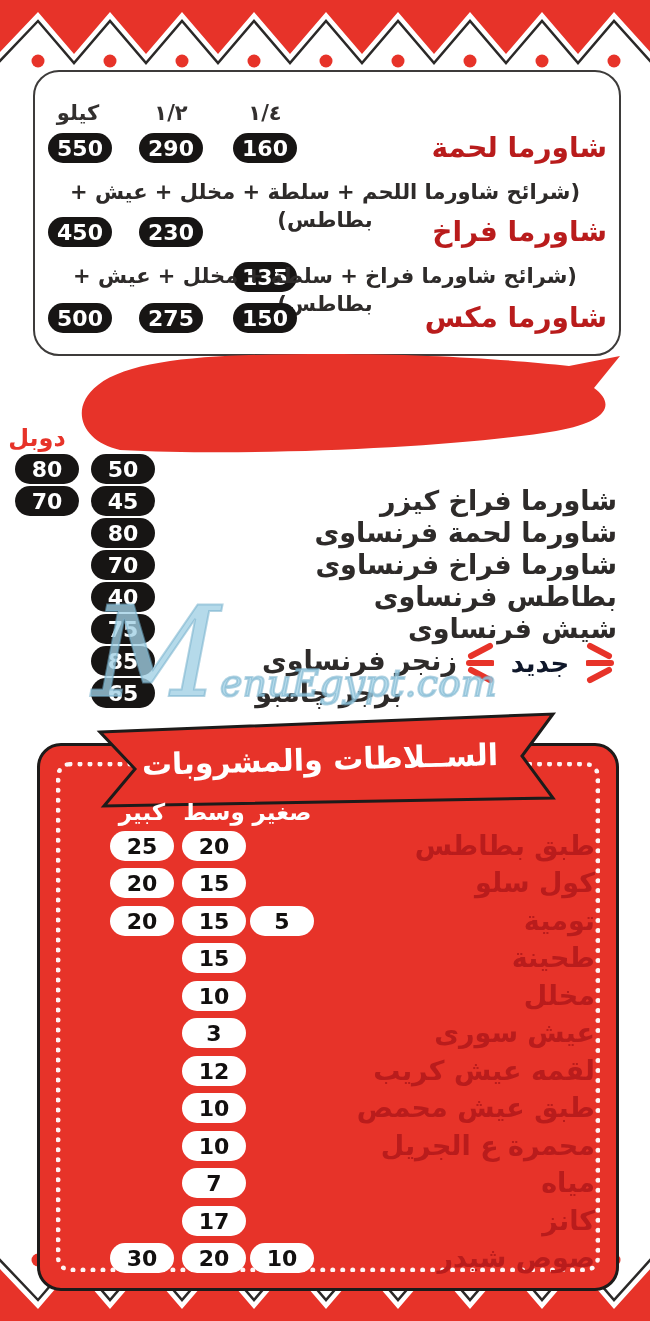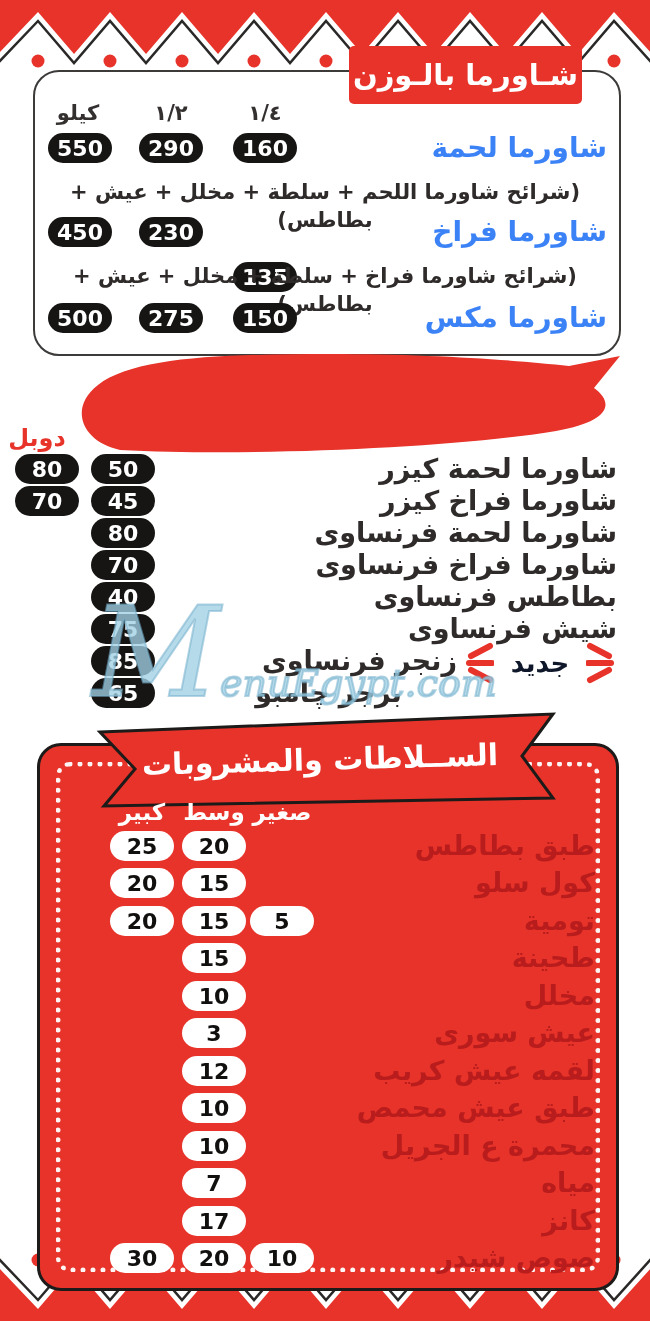--- a/index.html
+++ b/index.html
@@ -13,21 +13,21 @@
           background:#fff;border:2.5px solid #3d3b3a;border-radius:26px;z-index:2;}
   .w-title{position:absolute;left:349px;top:46px;width:233px;height:58px;background:#e73329;
            border-radius:5px;display:flex;align-items:center;justify-content:center;
            color:#fff;font-weight:bold;font-size:29px;z-index:3;}
   .colhead{position:absolute;height:26px;line-height:26px;text-align:center;
            color:#33302f;font-weight:bold;font-size:21px;z-index:3;}
   .pill{position:absolute;width:64px;height:30px;border-radius:16px;display:flex;
         align-items:center;justify-content:center;font-weight:bold;font-size:22px;z-index:3;}
   .dark{background:#171514;color:#fff;}
   .light{background:#fff;color:#12100f;}
-  .wname{position:absolute;right:43px;height:36px;line-height:36px;color:#3b82f6;
+  .wname{position:absolute;right:43px;height:36px;line-height:36px;color:#b91c1c;
          font-weight:bold;font-size:28px;z-index:3;direction:rtl;}
   .wdesc{position:absolute;left:36px;width:578px;height:28px;line-height:28px;text-align:center;
          color:#2e2b2a;font-weight:bold;font-size:21px;z-index:3;direction:rtl;}
 
   
   .fino-title{position:absolute;left:145px;top:382px;width:440px;height:44px;display:flex;
               align-items:center;justify-content:center;color:#fff;font-weight:bold;
               font-size:31px;z-index:3;direction:rtl;}
   .dobl{position:absolute;left:4px;top:424px;width:66px;height:28px;line-height:28px;
         text-align:center;color:#e73329;font-weight:bold;font-size:24px;z-index:3;}
@@ -90,21 +90,20 @@
       <circle cx="254" cy="61" r="6.5"></circle>
         <circle cx="326" cy="61" r="6.5"></circle>
         <circle cx="398" cy="61" r="6.5"></circle>
       <circle cx="470" cy="61" r="6.5"></circle>
         <circle cx="542" cy="61" r="6.5"></circle>
         <circle cx="614" cy="61" r="6.5"></circle>
     </g>
   </svg>
 
   <div class="plaque"></div>
-  <div class="w-title" dir="rtl">شـاورما بالـوزن</div>
   <div class="colhead" style="left:235px;width:60px;top:100px" dir="rtl">١/٤</div>
   <div class="colhead" style="left:141px;width:60px;top:100px" dir="rtl">١/٢</div>
   <div class="colhead" style="left:48px;width:60px;top:100px" dir="rtl">كيلو</div>
 
   <svg class="abs" style="left:62px;top:354px;z-index:2" width="576" height="104" viewBox="0 0 576 104">
     <path fill="#e73329" d="M58,96 C20,88 6,54 36,31 C72,3 160,0 268,0
       C368,0 452,6 507,12 L558,2 L532,34 C554,50 546,68 494,77
       C398,93 198,103 58,96 Z"></path>
   </svg>
   <div class="dobl">دوبل</div>
@@ -147,21 +146,20 @@
     <div class="wdesc" dir="rtl" style="top: 178px;">(شرائح شاورما اللحم + سلطة + مخلل + عيش + بطاطس)</div>
     <div class="wname" dir="rtl" style="top: 214px;">شاورما فراخ</div>
     <div class="pill dark" style="left: 233px; top: 217px; margin-top: 45px;">135</div>
     <div class="pill dark" style="left: 139px; top: 217px;">230</div>
     <div class="pill dark" style="left: 48px; top: 217px;">450</div>
     <div class="wdesc" dir="rtl" style="top: 262px;">(شرائح شاورما فراخ + سلطة + مخلل + عيش + بطاطس)</div>
     <div class="wname" dir="rtl" style="top: 300px;">شاورما مكس</div>
     <div class="pill dark" style="left: 233px; top: 303px;">150</div>
     <div class="pill dark" style="left: 139px; top: 303px;">275</div>
     <div class="pill dark" style="left: 48px; top: 303px;">500</div>
-    <div class="fname" style="top: 452px; right: 33px;">شاورما لحمة كيزر</div>
     <div class="pill dark" style="left: 91px; top: 454px;">50</div>
     <div class="pill dark" style="left: 15px; top: 454px;">80</div>
     <div class="fname" style="top: 484px; right: 33px;">شاورما فراخ كيزر</div>
     <div class="pill dark" style="left: 91px; top: 486px;">45</div>
     <div class="pill dark" style="left: 15px; top: 486px;">70</div>
     <div class="fname" style="top: 516px; right: 33px;">شاورما لحمة فرنساوى</div>
     <div class="pill dark" style="left: 91px; top: 518px;">80</div>
     <div class="fname" style="top: 548px; right: 33px;">شاورما فراخ فرنساوى</div>
     <div class="pill dark" style="left: 91px; top: 550px;">70</div>
     <div class="fname" style="top: 580px; right: 33px;">بطاطس فرنساوى</div>

